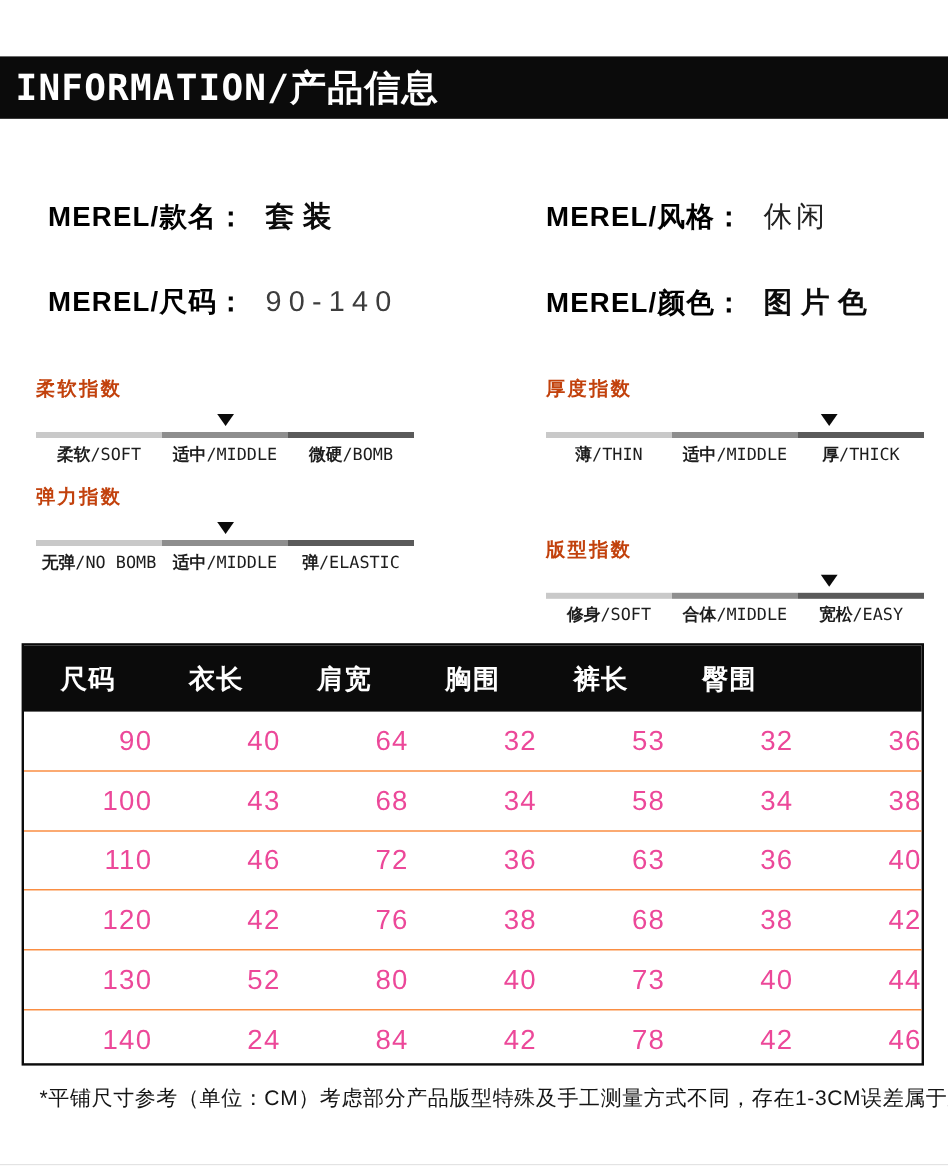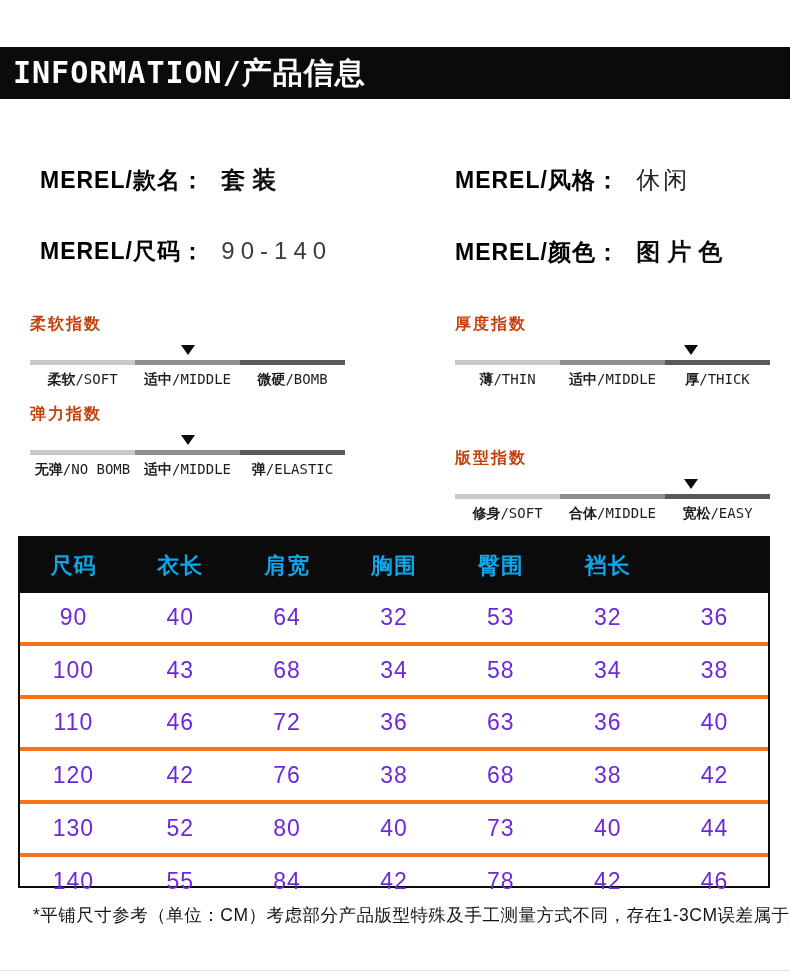--- a/index.html
+++ b/index.html
@@ -44,26 +44,26 @@
   .lvl-en{font-size:14px;color:#1d1d1d;font-family:"DejaVu Sans Mono","Liberation Mono",monospace;}
   
   .size-table{
     position:absolute;left:18px;top:536px;width:752px;height:352px;
     border:2px solid #0b0b0b;box-sizing:border-box;background:#fff;
   }
   .thead{
     height:55px;background:#0b0b0b;display:grid;grid-template-columns:repeat(7,1fr);
     align-items:center;
   }
-  .th{color:#0ea5e9;font-weight:bold;font-size:22px;text-align:center;letter-spacing:1px;}
+  .th{color:#ffffff;font-weight:bold;font-size:22px;text-align:center;letter-spacing:1px;}
   .trow{
     height:48.8px;display:grid;grid-template-columns:repeat(7,1fr);align-items:center;
   }
-  .trow + .trow{border-top:4px solid #f97316;}
-  .td{font-size:23px;color:#6d28d9;text-align:center;letter-spacing:1px;}
+  .trow + .trow{border-top:1px solid #f97316;}
+  .td{font-size:23px;color:#ec4899;text-align:right;letter-spacing:1px;}
   
   .footnote{
     position:absolute;left:33px;top:903px;width:740px;font-size:17.5px;color:#151515;
     letter-spacing:0.5px;white-space:nowrap;
   }
   .bottom-line{position:absolute;left:0;top:970px;width:790px;height:1px;background:#e3e3e3;}
 </style>
 </head>
 <body>
 
@@ -147,22 +147,22 @@
     <div class="lvl"><span class="lvl-cn">宽松</span><span class="lvl-en">/EASY</span></div>
   </div>
 </div>
 
 <div class="size-table">
   <div class="thead">
     <div class="th">尺码</div>
     <div class="th">衣长</div>
     <div class="th">肩宽</div>
     <div class="th">胸围</div>
+    <div class="th">裤长</div>
     <div class="th">臀围</div>
-    <div class="th">裆长</div>
   </div>
   <div class="trow">
     <div class="td">90</div>
       <div class="td">40</div>
       <div class="td">64</div>
       <div class="td">32</div>
       <div class="td">53</div>
       <div class="td">32</div>
       <div class="td">36</div>
   </div>
@@ -197,21 +197,21 @@
     <div class="td">130</div>
       <div class="td">52</div>
       <div class="td">80</div>
       <div class="td">40</div>
       <div class="td">73</div>
       <div class="td">40</div>
       <div class="td">44</div>
   </div>
   <div class="trow">
     <div class="td">140</div>
-      <div class="td">55</div>
+      <div class="td">24</div>
       <div class="td">84</div>
       <div class="td">42</div>
       <div class="td">78</div>
       <div class="td">42</div>
       <div class="td">46</div>
   </div>
 </div>
 
 <div class="footnote">*平铺尺寸参考（单位：CM）考虑部分产品版型特殊及手工测量方式不同，存在1-3CM误差属于正常</div>
 <div class="bottom-line"></div>

